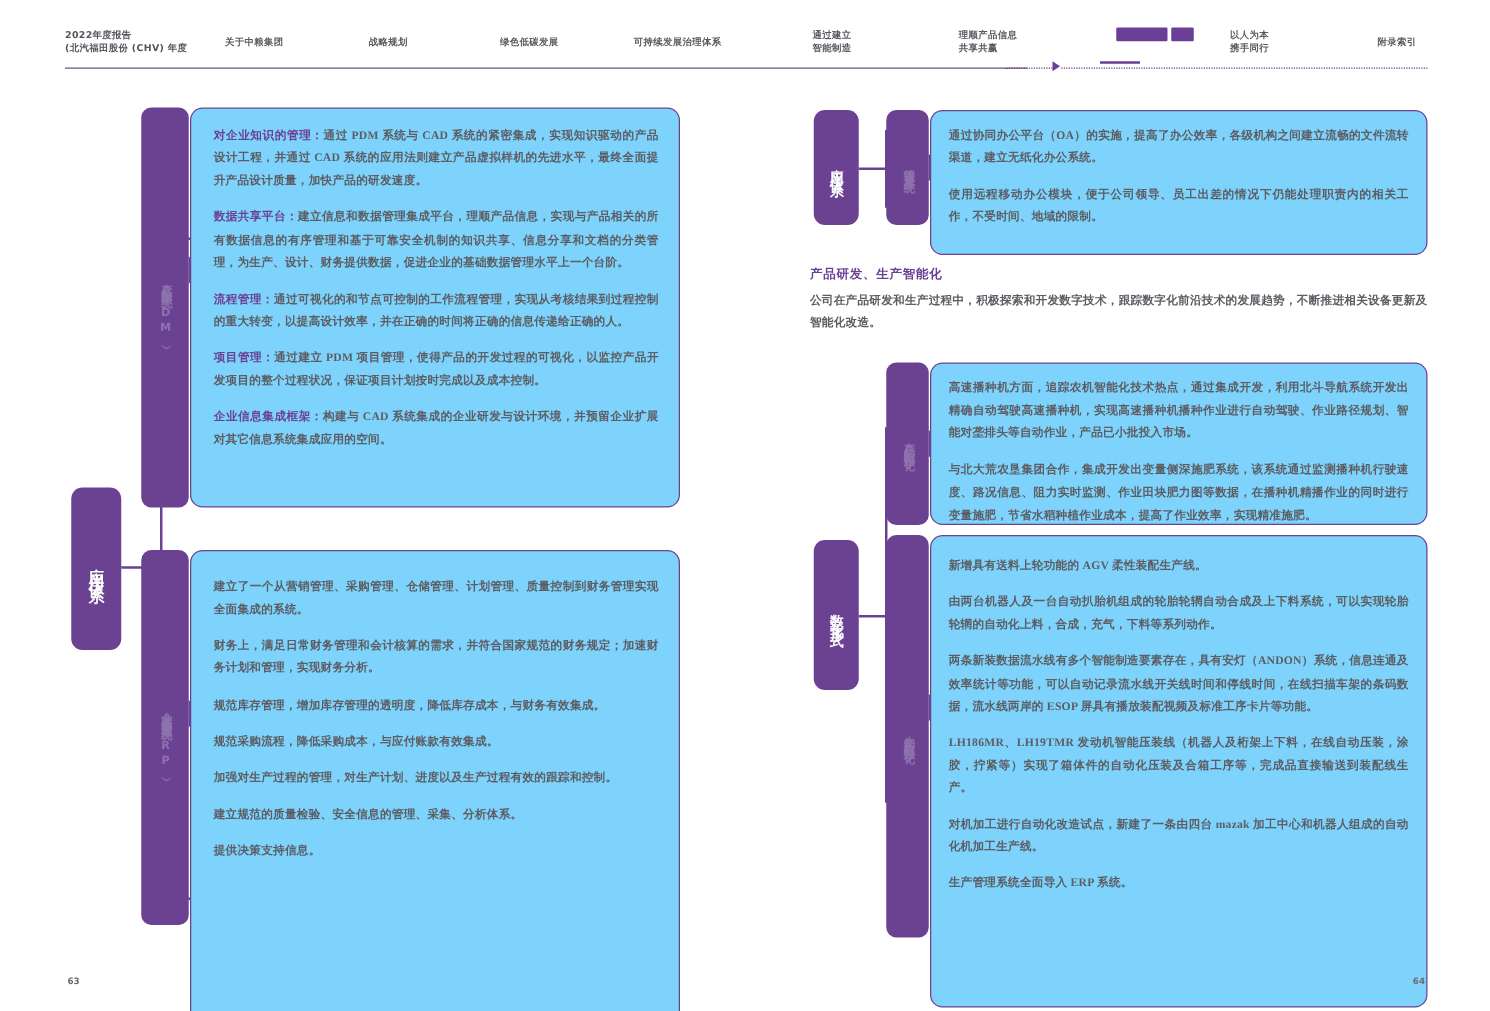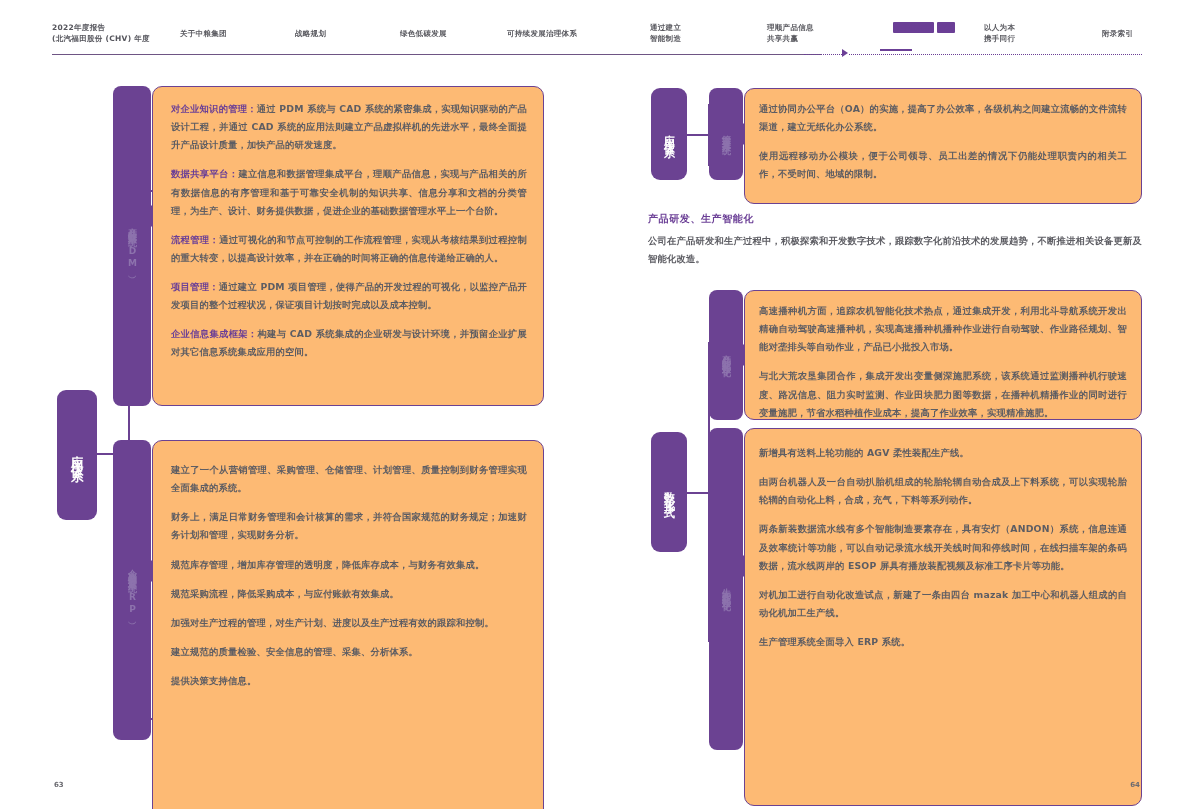--- a/index.html
+++ b/index.html
@@ -37,22 +37,23 @@
   }
   .vtab .vtext{
     writing-mode:vertical-rl;text-orientation:upright;
     font-size:12.5px;letter-spacing:5px;line-height:1;font-weight:600;
     color:#fdfdfd;
   }
   .vtab.sub{background:#6b4292;border-radius:8px;}
   .vtab.sub .vtext{font-size:9px;letter-spacing:2px;color:#8d73ad;font-weight:700;}
 
   .callout{
-    position:absolute;background:#fdba74;border:1.3px solid #6b4292;border-radius:10px;
+    position:absolute;background:#7dd3fc;border:1.3px solid #6b4292;border-radius:10px;
     box-sizing:border-box;
+    font-family:Liberation Serif, serif;
   }
   .callout .body{padding:13px 16px 12px 18px;}
   .para{
     font-size:9.3px;line-height:1.95;color:#5d5d63;font-weight:700;
     margin:0 0 11px 0;letter-spacing:.2px;text-align:justify;
   }
   .para:last-child{margin-bottom:0;}
   .para .lead{color:#6b3f96;}
 
   
@@ -268,20 +269,23 @@
       <p class="para">
         <span>新增具有送料上轮功能的 AGV 柔性装配生产线。</span>
       </p>
       <p class="para">
         <span>由两台机器人及一台自动扒胎机组成的轮胎轮辋自动合成及上下料系统，可以实现轮胎轮辋的自动化上料，合成，充气，下料等系列动作。</span>
       </p>
       <p class="para">
         <span>两条新装数据流水线有多个智能制造要素存在，具有安灯（ANDON）系统，信息连通及效率统计等功能，可以自动记录流水线开关线时间和停线时间，在线扫描车架的条码数据，流水线两岸的 ESOP 屏具有播放装配视频及标准工序卡片等功能。</span>
       </p>
       <p class="para">
+        <span>LH186MR、LH19TMR 发动机智能压装线（机器人及桁架上下料，在线自动压装，涂胶，拧紧等）实现了箱体件的自动化压装及合箱工序等，完成品直接输送到装配线生产。</span>
+      </p>
+      <p class="para">
         <span>对机加工进行自动化改造试点，新建了一条由四台 mazak 加工中心和机器人组成的自动化机加工生产线。</span>
       </p>
       <p class="para">
         <span>生产管理系统全面导入 ERP 系统。</span>
       </p>
     </div>
   </div>
 
   <div class="pagenum r">64</div>
 

